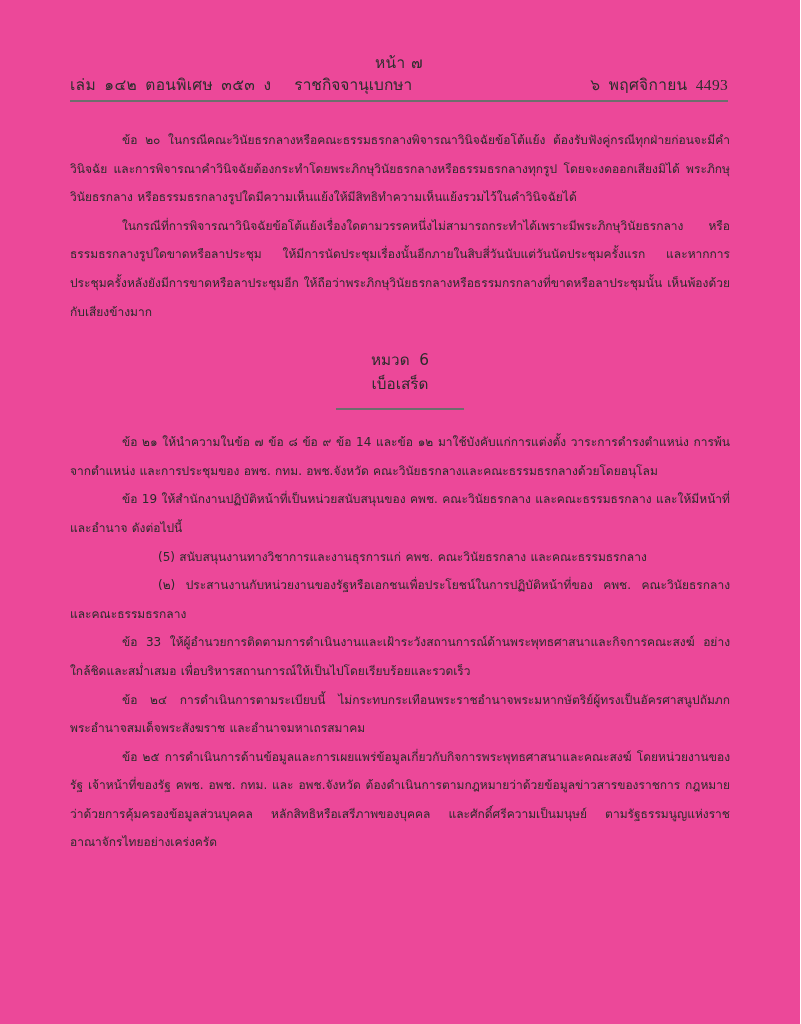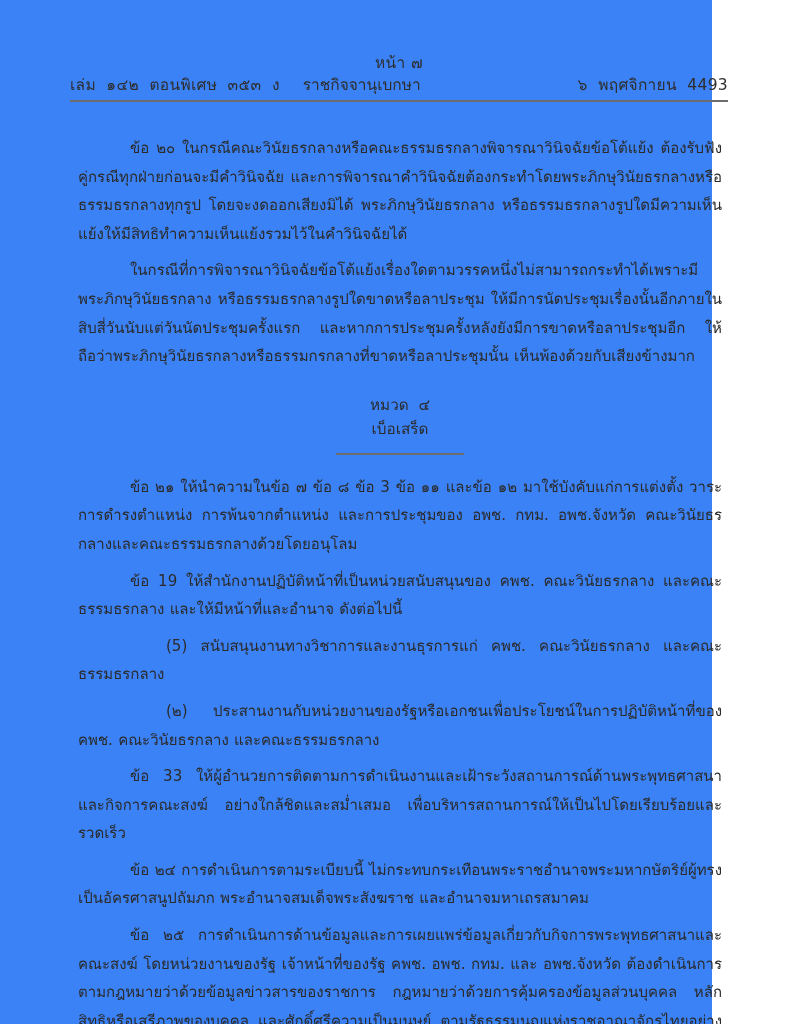--- a/index.html
+++ b/index.html
@@ -12,23 +12,23 @@
     width: 801px;
     height: 1024px;
     overflow: hidden;
     font-family: "DejaVu Sans", "Liberation Sans", sans-serif;
     color: #2b2b2b;
     -webkit-font-smoothing: antialiased;
   }
 
   .page {
     position: relative;
-    width: 712px;
+    width: 800px;
     height: 1024px;
-    background: #3b82f6;
+    background: #ec4899;
     box-sizing: border-box;
   }
 
   
   .masthead {
     position: absolute;
     left: 70px;
     top: 54px;
     width: 658px;
   }
@@ -42,20 +42,21 @@
   }
   .masthead-row {
     display: flex;
     align-items: flex-end;
     justify-content: space-between;
     margin-top: 2px;
     font-size: 15.5px;
     line-height: 1.3;
     color: #2e2e2e;
     white-space: pre;
+    font-family: Liberation Serif, serif;
   }
   .masthead-left,
   .masthead-center,
   .masthead-right {
     white-space: pre;
   }
   .masthead-left  { flex: 0 0 auto; letter-spacing: 0.3px; }
   .masthead-center{ flex: 0 0 auto; margin-left: 23px; margin-right: auto; }
   .masthead-right { flex: 0 0 auto; letter-spacing: 0.3px; }
 
@@ -68,22 +69,22 @@
 
   
   .body {
     position: absolute;
     left: 70px;
     top: 126px;
     width: 660px;
   }
 
   p.para {
-    margin: 8px;
-    font-size: 15px;
+    margin: 0;
+    font-size: 12px;
     line-height: 28.6px;
     color: #2b2b2b;
     text-align: justify;
     text-justify: inter-word;
     word-spacing: 0.5px;
   }
   p.para.indent   { text-indent: 52px; }
   p.para.indent-sub { text-indent: 88px; }
 
   
@@ -123,26 +124,26 @@
     <div class="masthead-rule"></div>
   </div>
 
   <div class="body">
 
     <p class="para indent">ข้อ ๒๐ ในกรณีคณะวินัยธรกลางหรือคณะธรรมธรกลางพิจารณาวินิจฉัยข้อโต้แย้ง ต้องรับฟังคู่กรณีทุกฝ่ายก่อนจะมีคำวินิจฉัย และการพิจารณาคำวินิจฉัยต้องกระทำโดยพระภิกษุวินัยธรกลางหรือธรรมธรกลางทุกรูป โดยจะงดออกเสียงมิได้ พระภิกษุวินัยธรกลาง หรือธรรมธรกลางรูปใดมีความเห็นแย้งให้มีสิทธิทำความเห็นแย้งรวมไว้ในคำวินิจฉัยได้</p>
 
     <p class="para indent">ในกรณีที่การพิจารณาวินิจฉัยข้อโต้แย้งเรื่องใดตามวรรคหนึ่งไม่สามารถกระทำได้เพราะมีพระภิกษุวินัยธรกลาง หรือธรรมธรกลางรูปใดขาดหรือลาประชุม ให้มีการนัดประชุมเรื่องนั้นอีกภายในสิบสี่วันนับแต่วันนัดประชุมครั้งแรก และหากการประชุมครั้งหลังยังมีการขาดหรือลาประชุมอีก ให้ถือว่าพระภิกษุวินัยธรกลางหรือธรรมกรกลางที่ขาดหรือลาประชุมนั้น เห็นพ้องด้วยกับเสียงข้างมาก</p>
 
     <div class="chapter">
-      <div class="chapter-title">หมวด  ๔</div>
+      <div class="chapter-title">หมวด  6</div>
       <div class="chapter-sub">เบ็อเสร็ด</div>
       <div class="chapter-rule"></div>
     </div>
 
-    <p class="para indent">ข้อ ๒๑ ให้นำความในข้อ ๗ ข้อ ๘ ข้อ 3 ข้อ ๑๑ และข้อ ๑๒ มาใช้บังคับแก่การแต่งตั้ง วาระการดำรงตำแหน่ง การพ้นจากตำแหน่ง และการประชุมของ อพช. กทม. อพช.จังหวัด คณะวินัยธรกลางและคณะธรรมธรกลางด้วยโดยอนุโลม</p>
+    <p class="para indent">ข้อ ๒๑ ให้นำความในข้อ ๗ ข้อ ๘ ข้อ ๙ ข้อ 14 และข้อ ๑๒ มาใช้บังคับแก่การแต่งตั้ง วาระการดำรงตำแหน่ง การพ้นจากตำแหน่ง และการประชุมของ อพช. กทม. อพช.จังหวัด คณะวินัยธรกลางและคณะธรรมธรกลางด้วยโดยอนุโลม</p>
 
     <p class="para indent">ข้อ 19 ให้สำนักงานปฏิบัติหน้าที่เป็นหน่วยสนับสนุนของ คพช. คณะวินัยธรกลาง และคณะธรรมธรกลาง และให้มีหน้าที่และอำนาจ ดังต่อไปนี้</p>
 
     <p class="para indent-sub">(5)  สนับสนุนงานทางวิชาการและงานธุรการแก่ คพช. คณะวินัยธรกลาง และคณะธรรมธรกลาง</p>
 
     <p class="para indent-sub">(๒)  ประสานงานกับหน่วยงานของรัฐหรือเอกชนเพื่อประโยชน์ในการปฏิบัติหน้าที่ของ คพช. คณะวินัยธรกลาง และคณะธรรมธรกลาง</p>
 
 
     <p class="para indent">ข้อ 33 ให้ผู้อำนวยการติดตามการดำเนินงานและเฝ้าระวังสถานการณ์ด้านพระพุทธศาสนาและกิจการคณะสงฆ์ อย่างใกล้ชิดและสม่ำเสมอ เพื่อบริหารสถานการณ์ให้เป็นไปโดยเรียบร้อยและรวดเร็ว</p>
 

